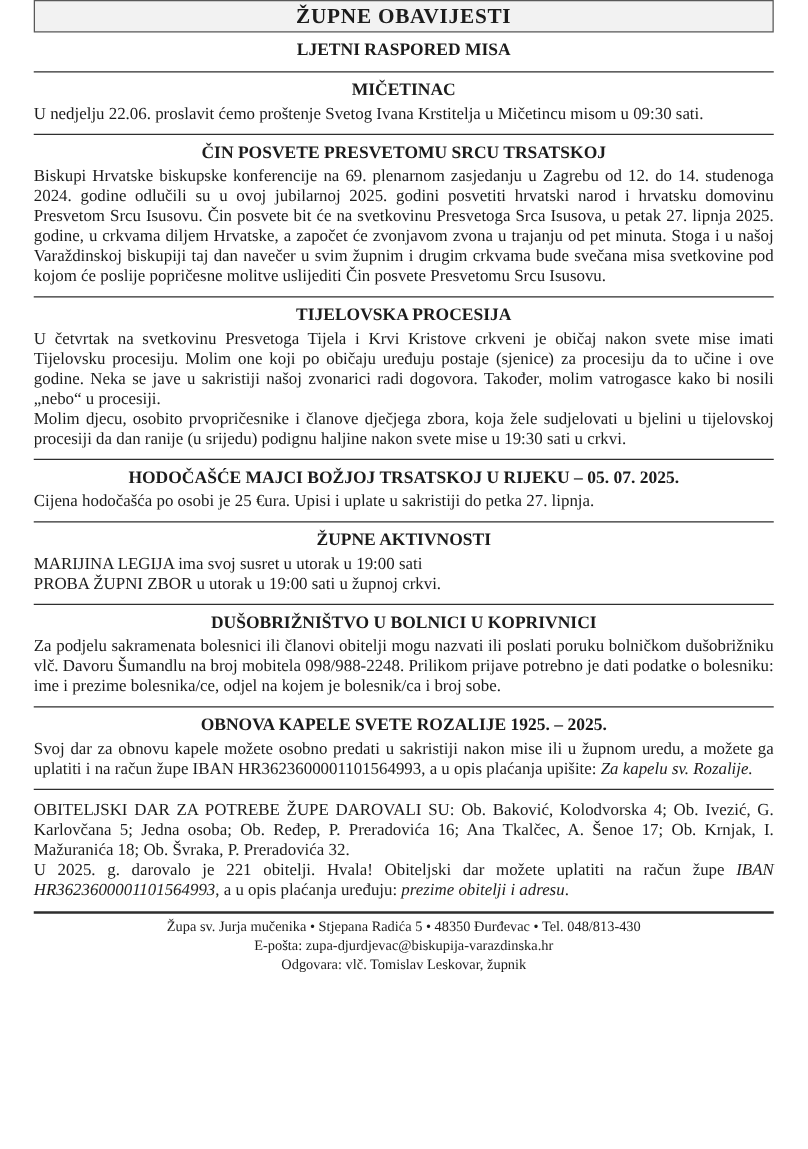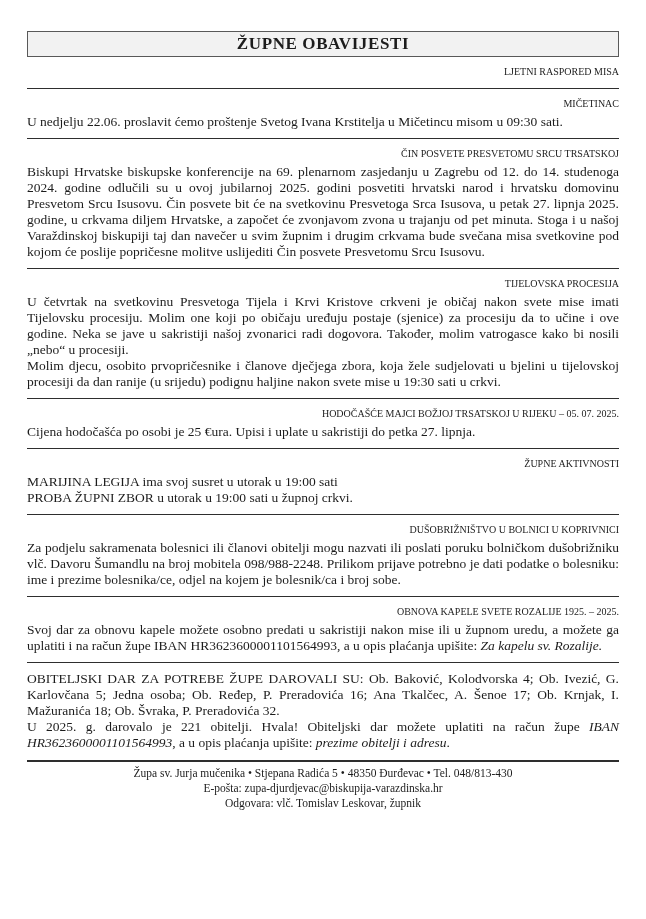--- a/index.html
+++ b/index.html
@@ -9,37 +9,36 @@
   }
   body {
     width: 646px;
     height: 919px;
     overflow: hidden;
     font-family: "Liberation Serif", "DejaVu Serif", serif;
     color: #1c1c1c;
   }
   .page {
     margin: 0 27px;
-    padding-top: 31px;
   }
   .title-box {
     border: 1px solid #595959;
     background: #f2f2f2;
     text-align: center;
     font-weight: bold;
     font-size: 17px;
     line-height: 24px;
     height: 24px;
     letter-spacing: 0.6px;
   }
   section h2 {
-    font-size: 10px;
+    font-size: 14px;
     line-height: 16px;
-    font-weight: normal;
-    text-align: right;
+    font-weight: bold;
+    text-align: center;
     margin: 7px 0 2px 0;
   }
   section p {
     font-size: 13.5px;
     line-height: 16px;
     margin: 0;
   }
   section > p:first-child { margin-top: 8px; }
   p.justify { text-align: justify; }
   .b { font-weight: normal; }
@@ -106,21 +105,21 @@
         <p class="justify"><span>Za podjelu sakramenata bolesnici ili članovi obitelji mogu nazvati ili poslati poruku bolničkom dušobrižniku vlč. Davoru Šumandlu na broj mobitela 098/988-2248. Prilikom prijave potrebno je dati podatke o bolesniku: ime i prezime bolesnika/ce, odjel na kojem je bolesnik/ca i broj sobe.</span></p>
       </section>
       <hr class="divider">
       <section>
         <h2>OBNOVA KAPELE SVETE ROZALIJE 1925. – 2025.</h2>
         <p class="justify"><span>Svoj dar za obnovu kapele možete osobno predati u sakristiji nakon mise ili u župnom uredu, a možete ga uplatiti i na račun župe IBAN HR3623600001101564993, a u opis plaćanja upišite: </span><span class="i">Za kapelu sv. Rozalije.</span></p>
       </section>
       <hr class="divider">
       <section>
         <p class="justify"><span class="b">OBITELJSKI DAR ZA POTREBE ŽUPE DAROVALI SU: </span><span>Ob. Baković, Kolodvorska 4; Ob. Ivezić, G. Karlovčana 5; Jedna osoba; Ob. Ređep, P. Preradovića 16; Ana Tkalčec, A. Šenoe 17; Ob. Krnjak, I. Mažuranića 18; Ob. Švraka, P. Preradovića 32.</span></p>
-        <p class="justify"><span class="b">U 2025. g. darovalo je 221 obitelji. Hvala! Obiteljski dar možete uplatiti na račun župe </span><span class="b i">IBAN HR3623600001101564993</span><span class="b">, a u opis plaćanja upišite: </span><span class="b i">prezime obitelji i adresu</span><span class="b">.</span></p>
+        <p class="justify"><span class="b">U 2025. g. darovalo je 221 obitelji. Hvala! Obiteljski dar možete uplatiti na račun župe </span><span class="b i">IBAN HR3623600001101564993</span><span class="b">, a u opis plaćanja uređuju: </span><span class="b i">prezime obitelji i adresu</span><span class="b">.</span></p>
       </section>
     </main>
 
   <hr class="footer-divider">
 
   <div class="footer" id="footer">
       <p><span class="b">Župa sv. Jurja mučenika • Stjepana Radića 5 • 48350 Đurđevac • Tel. 048/813-430</span></p>
       <p><span class="b">E-pošta: </span><span>zupa-djurdjevac@biskupija-varazdinska.hr</span></p>
       <p><span class="b">Odgovara: </span><span>vlč. Tomislav Leskovar, župnik</span></p>
     </div>

